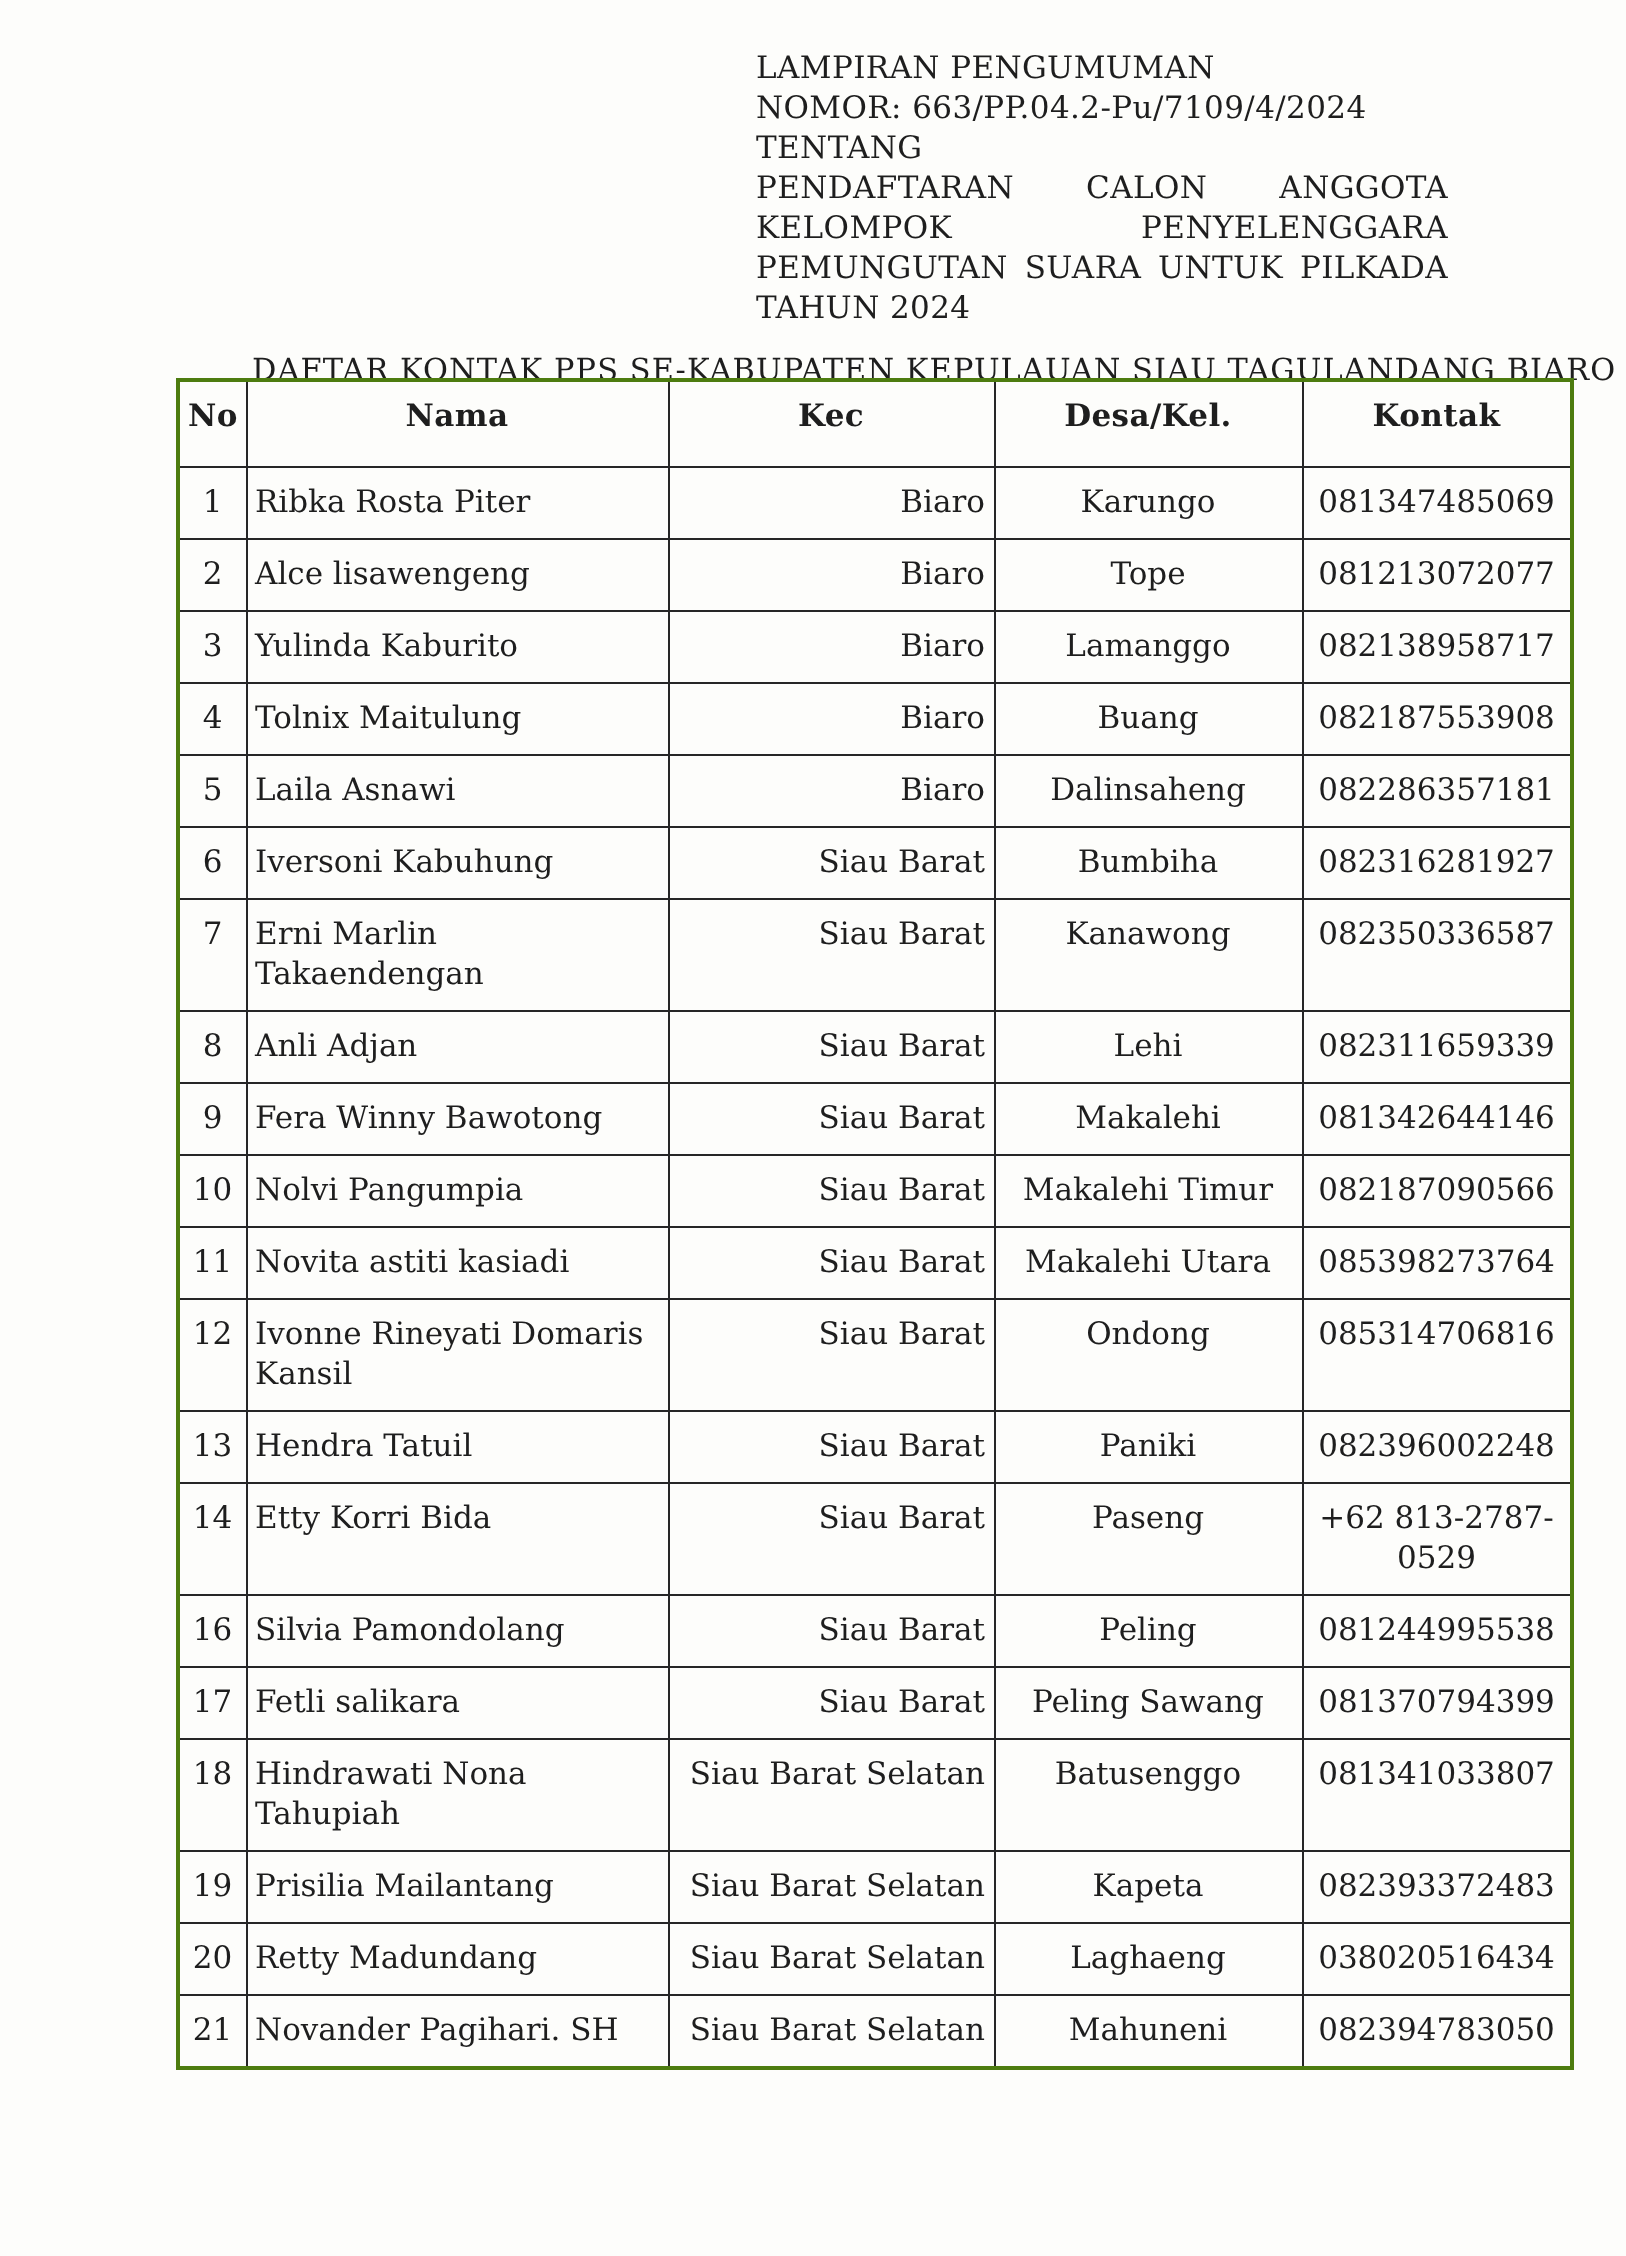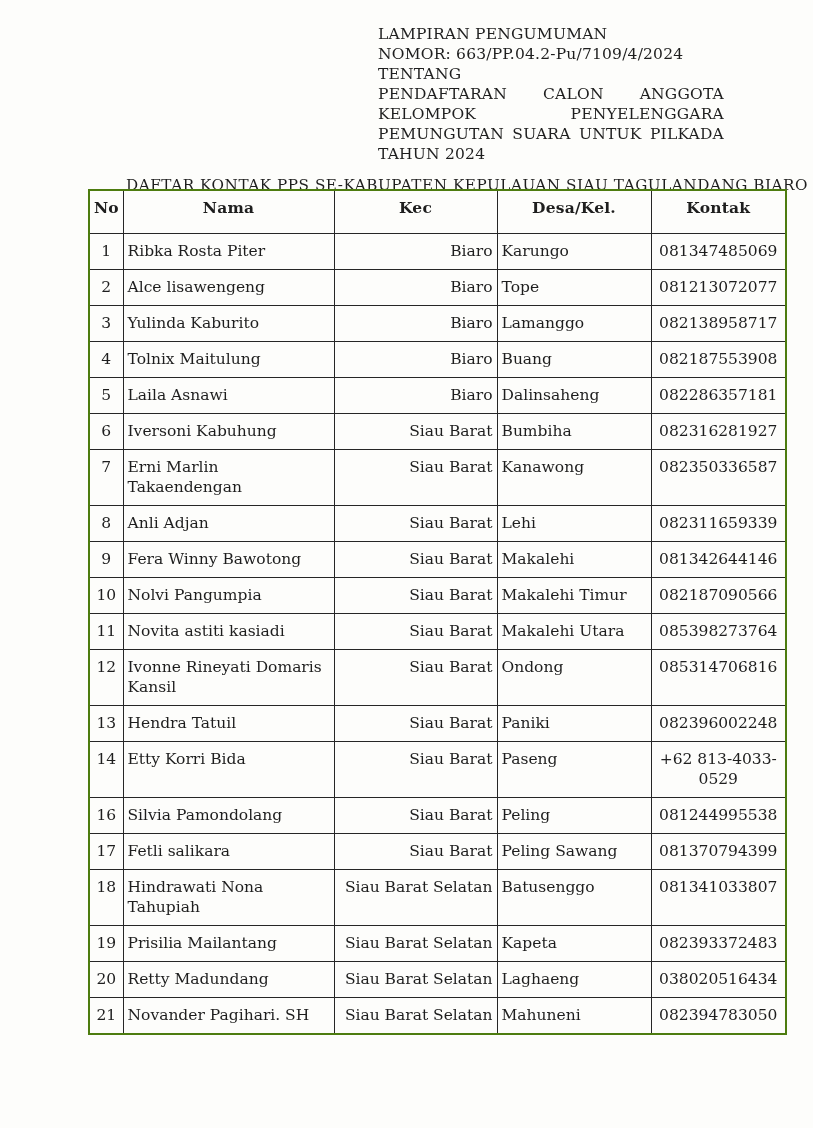--- a/index.html
+++ b/index.html
@@ -75,21 +75,21 @@
     letter-spacing: 0.2px;
   }
   table.contacts td {
     font-size: 15.5px;
     line-height: 20px;
     padding: 7px 4px 8px 4px;
   }
   td.c-no   { text-align: center; }
   td.c-nama { text-align: left; padding-left: 11px; padding-right: 6px; }
   td.c-kec  { text-align: right; }
-  td.c-desa { }
+  td.c-desa { text-align: center; }
   td.c-kontak { text-align: center; padding-left: 3px; padding-right: 3px; }
 </style>
 </head>
 <body>
 
 <div class="page">
 
   <div class="annex">
     <div class="line">LAMPIRAN PENGUMUMAN</div>
     <div class="line">NOMOR: 663/PP.04.2-Pu/7109/4/2024</div>
@@ -224,21 +224,21 @@
     <td class="c-kec">Siau Barat</td>
     <td class="c-desa">Paniki</td>
     <td class="c-kontak">082396002248</td>
   </tr>
 
   <tr>
     <td class="c-no">14</td>
     <td class="c-nama">Etty Korri Bida</td>
     <td class="c-kec">Siau Barat</td>
     <td class="c-desa">Paseng</td>
-    <td class="c-kontak">+62 813-4033-
+    <td class="c-kontak">+62 813-2787-
 0529</td>
   </tr>
 
 
   <tr>
     <td class="c-no">16</td>
     <td class="c-nama">Silvia Pamondolang</td>
     <td class="c-kec">Siau Barat</td>
     <td class="c-desa">Peling</td>
     <td class="c-kontak">081244995538</td>

